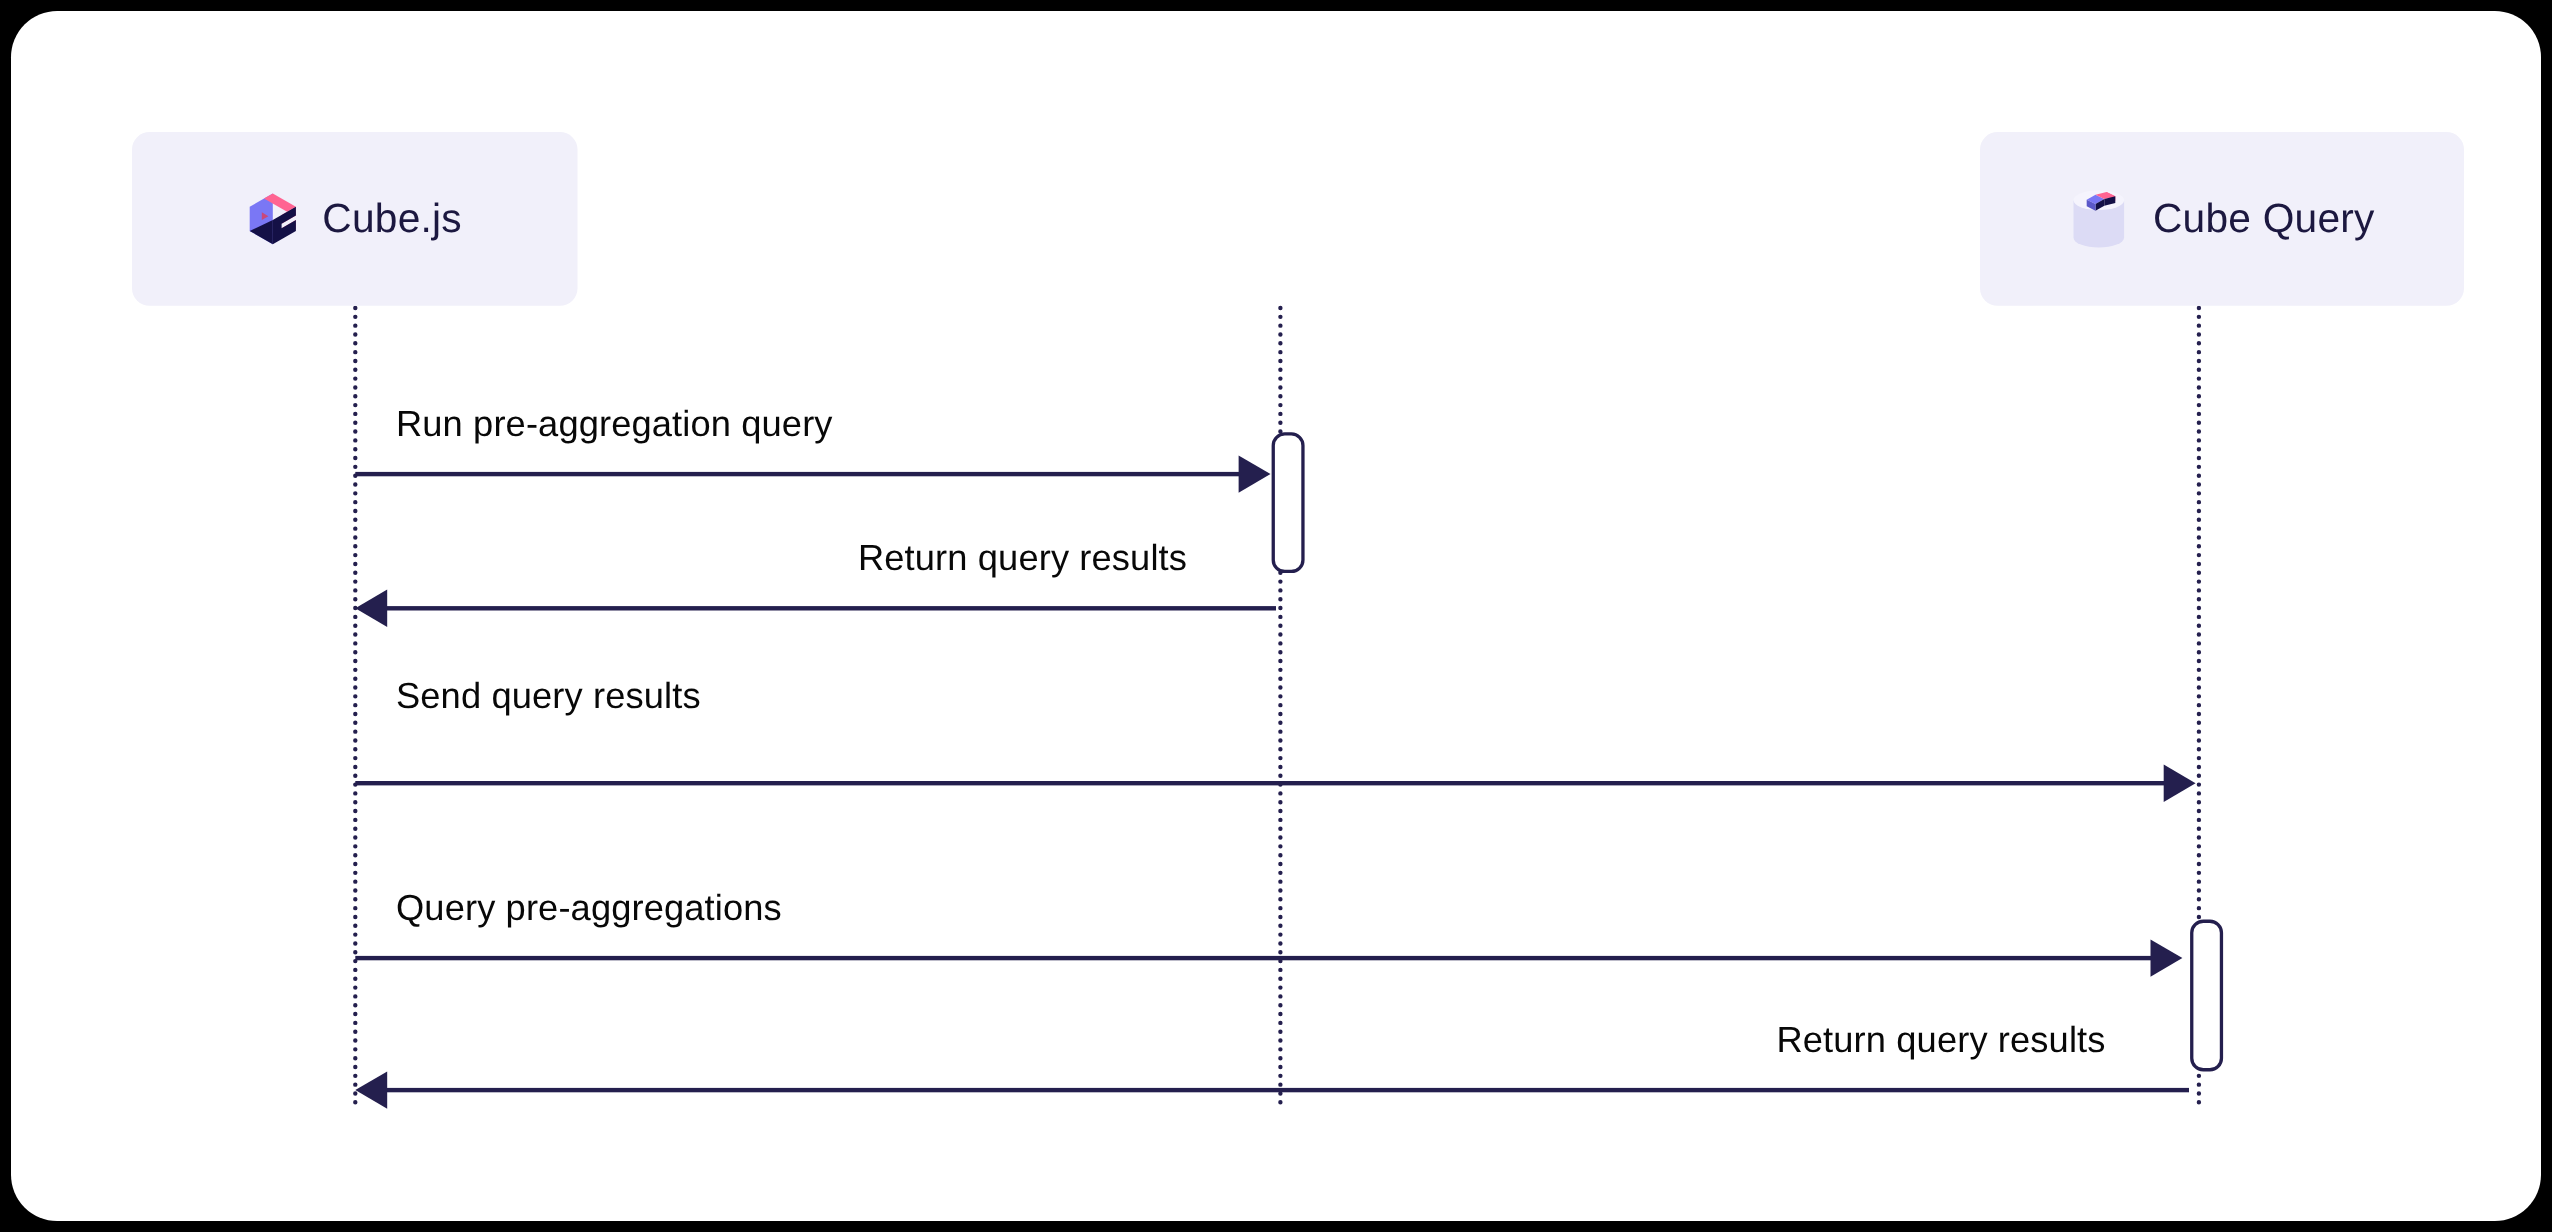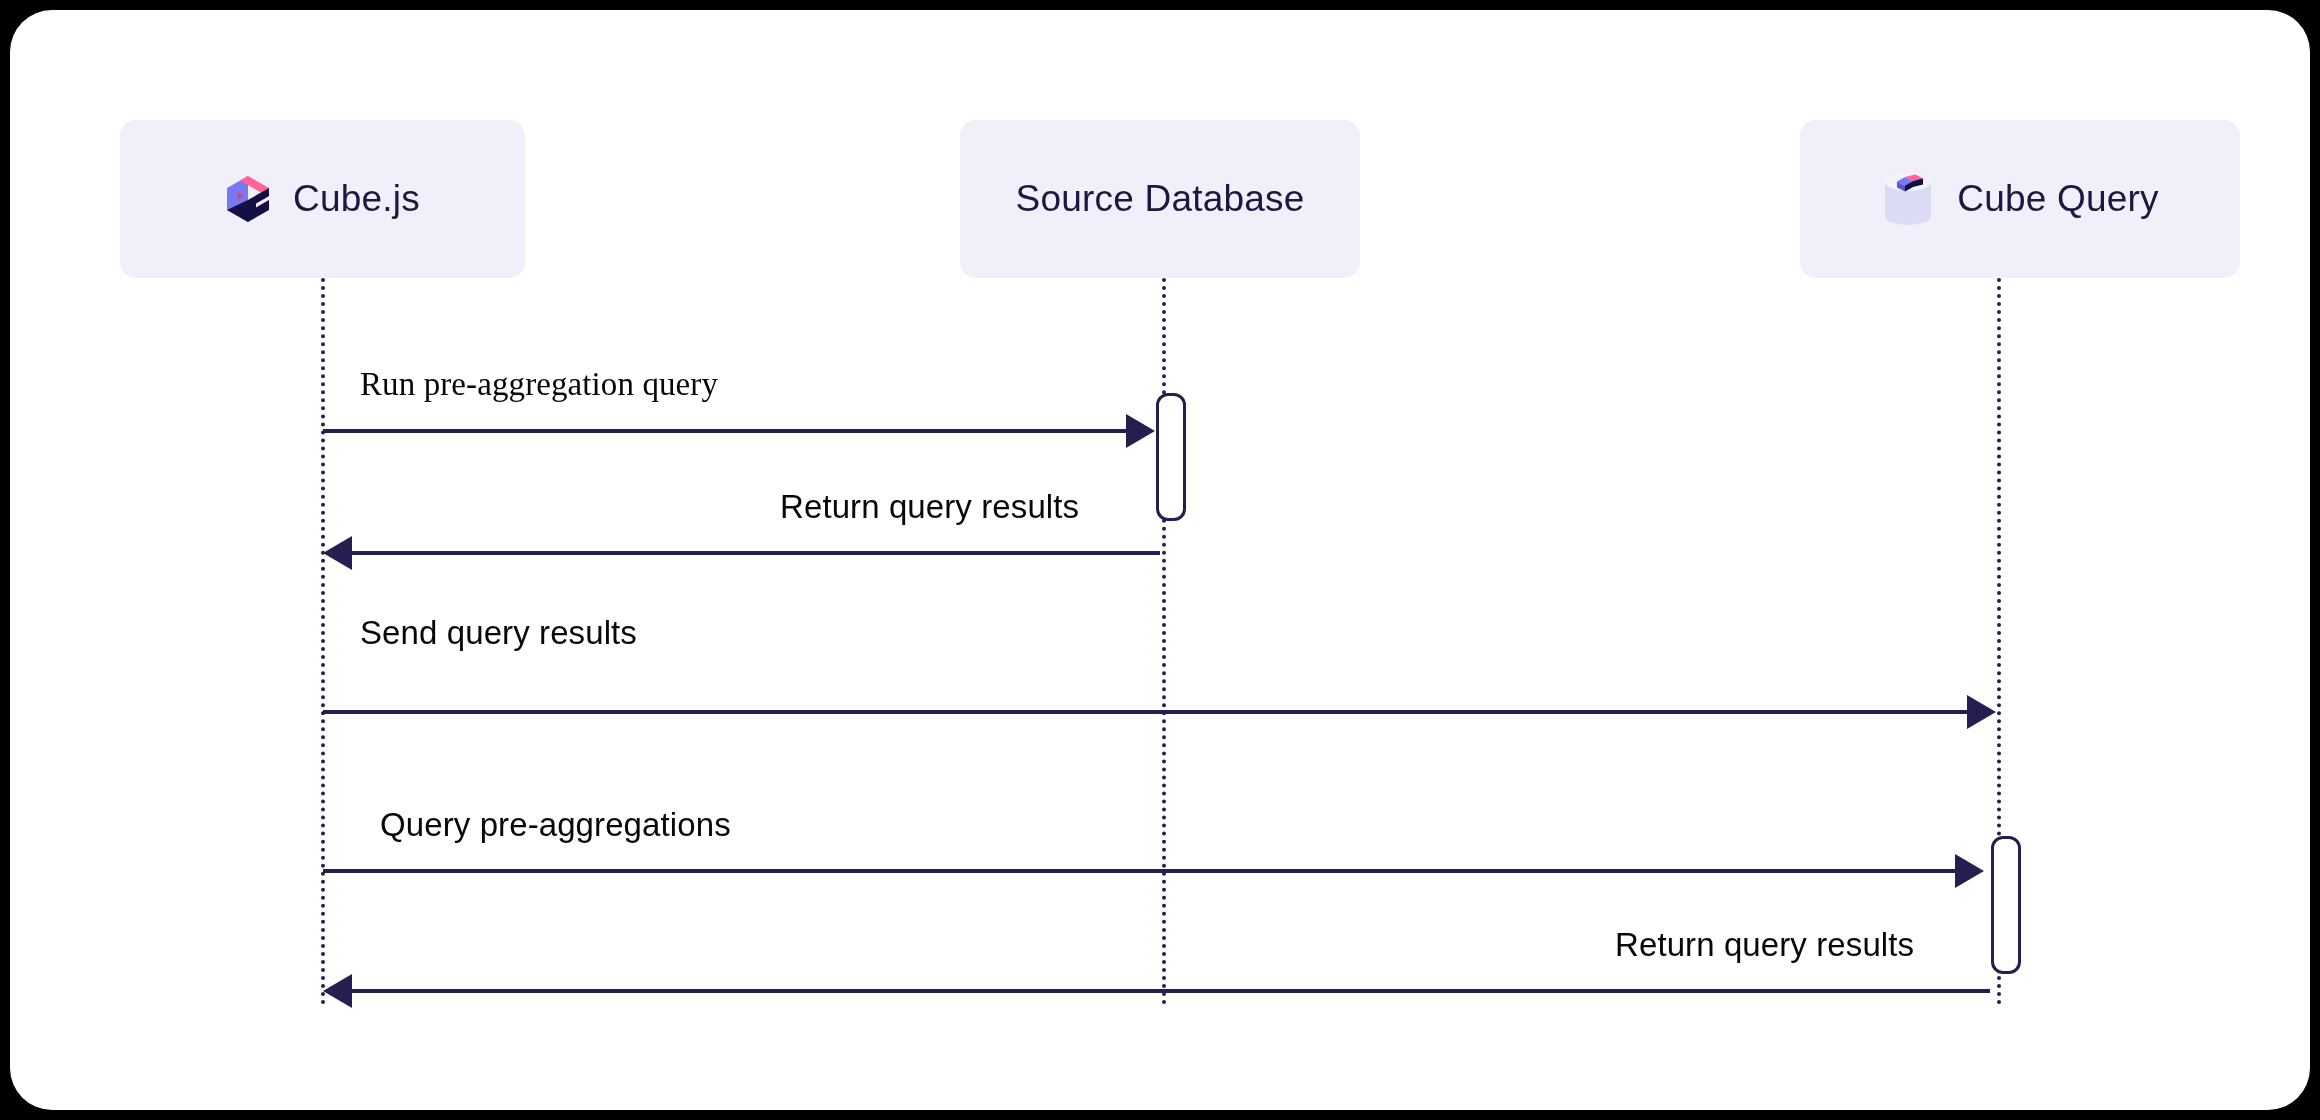--- a/index.html
+++ b/index.html
@@ -121,36 +121,36 @@
     font-size: 33px;
     font-weight: 400;
     color: #080808;
     white-space: nowrap;
     letter-spacing: 0.1px;
   }
 
   
   #msg1-line  { left: 313px; top: 419px; width: 805px; }
   #msg1-head  { left: 1116px; top: 404px; }
-  #msg1-label { left: 350px;  top: 356px; font-family: Liberation Serif, serif; }
+  #msg1-label { left: 350px;  top: 356px; }
 
   
   #msg2-line  { left: 340px; top: 541px; width: 810px; }
   #msg2-head  { left: 313px; top: 526px; }
   #msg2-label { left: 770px; top: 478px; }
 
   
   #msg3-line  { left: 313px;  top: 700px; width: 1645px; }
   #msg3-head  { left: 1957px; top: 685px; }
   #msg3-label { left: 350px;  top: 604px; }
 
   
   #msg4-line  { left: 313px;  top: 859px; width: 1633px; }
   #msg4-head  { left: 1945px; top: 844px; }
-  #msg4-label { left: 350px;  top: 796px; margin-left: 20px; }
+  #msg4-label { left: 350px;  top: 796px; }
 
   
   #msg5-line  { left: 340px; top: 979px; width: 1640px; }
   #msg5-head  { left: 313px; top: 964px; }
   #msg5-label { left: 1605px; top: 916px; }
 </style>
 </head>
 <body>
 
 <div id="canvas">
@@ -173,23 +173,20 @@
 
             <path d="M23 48 L44 36 L44 26 L31 33.5 L31 29.5 L44 22 L44 14 L23 26 Z" fill="#141046"></path>
             <path d="M23 26 L23 48 L2 36 Z" fill="#141046"></path>
 
             <path d="M13 19 L19 22.5 L13 26 Z" fill="#c9487a"></path>
           </svg>
         </span>
         <span class="p-label">Cube.js</span>
       </div>
 
-      <div class="participant" id="participant-source">
-        <span class="p-label">Source Database</span>
-      </div>
 
       <div class="participant" id="participant-store">
         <span class="icon-wrap">
           <svg class="icon-cubestore" viewBox="0 0 54 62" xmlns="http://www.w3.org/2000/svg">
 
             <path d="M4 14 L4 48 A23 9 0 0 0 50 48 L50 14 Z" fill="#dcdbf5"></path>
 
             <ellipse cx="27" cy="14" rx="23" ry="9" fill="#f5f4fd"></ellipse>
 
             <path d="M16 13.5 L24 9 L32 13 L24 17.5 Z" fill="#7a77f5"></path>

